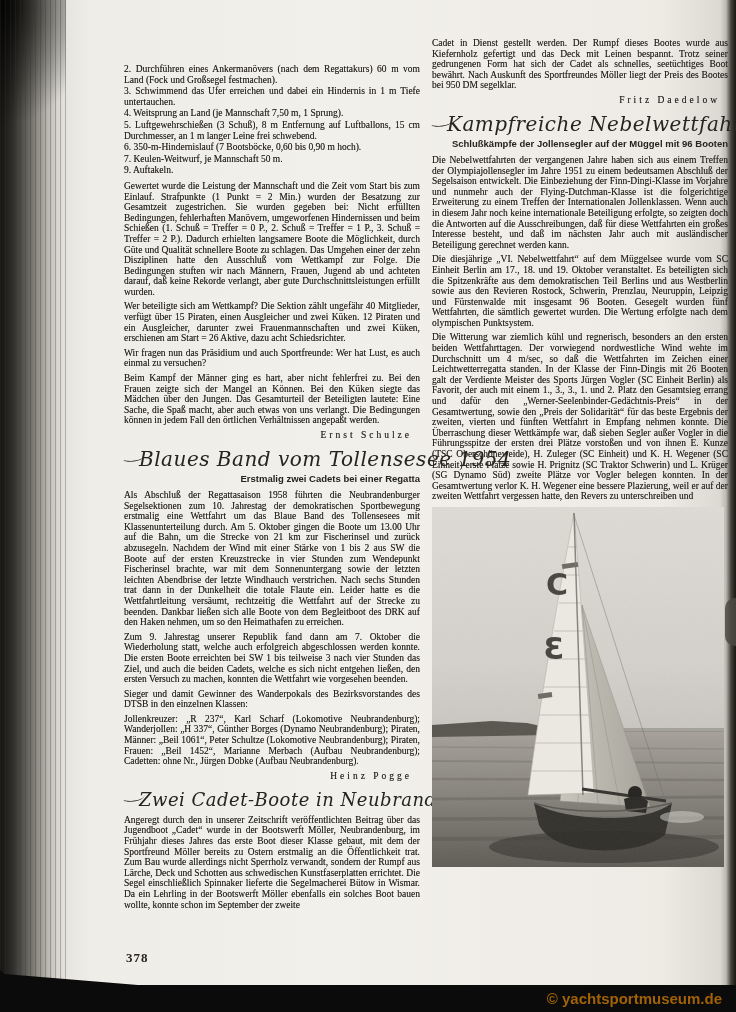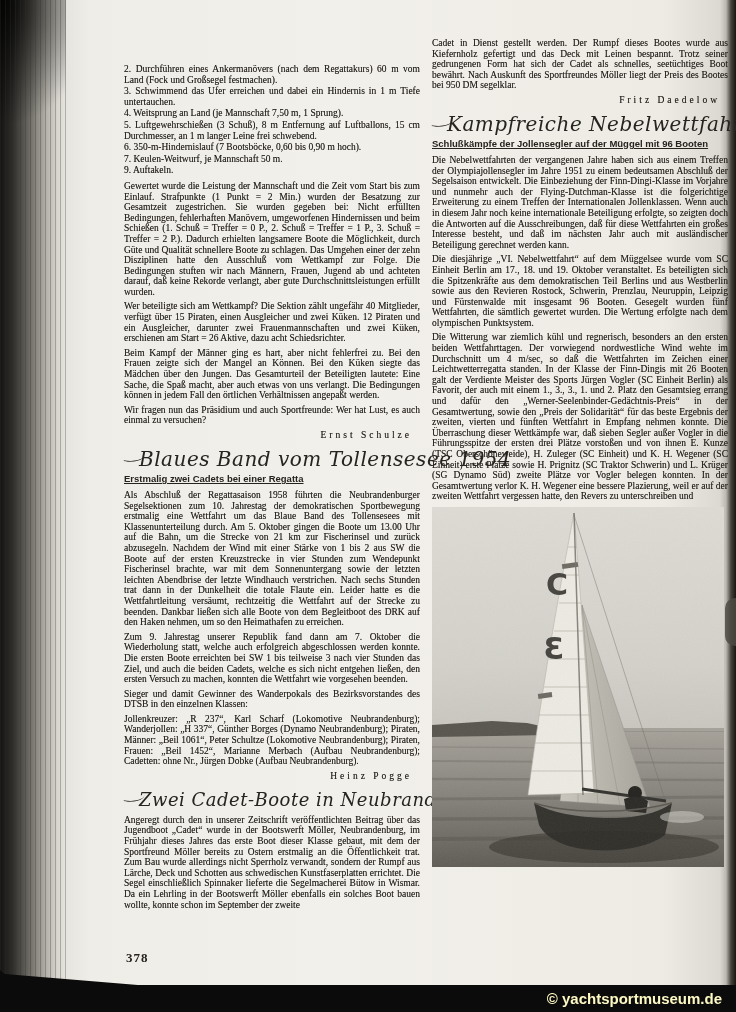--- a/index.html
+++ b/index.html
@@ -45,32 +45,31 @@
     font-size:20px;line-height:24px;text-align:center;color:#262420;
     margin:6px 0 2px;letter-spacing:.5px;white-space:nowrap;
   }
   .headline .swash{
     display:inline-block;width:20px;height:9px;margin-right:-5px;
     border-bottom:1.7px solid #2b2925;border-radius:0 0 100% 0;
     transform:translateY(-3px) rotate(10deg);
   }
   .subhead{
     font-family:"Liberation Sans", sans-serif;font-weight:bold;
-    font-size:9.5px;line-height:11px;text-align:left;color:#26231f;
+    font-size:9.5px;line-height:11px;text-align:right;color:#26231f;
     margin:0 0 6px;
-    text-decoration:underline;
   }
   .photo-frame{width:292px;height:360px;margin-top:5px;}
   .pagenum{
     position:absolute;left:126px;top:950px;font-size:13px;font-weight:bold;
     letter-spacing:1px;color:#26231f;
   }
   .watermark-bar{
     position:absolute;left:0;right:0;bottom:0;height:27px;background:#0b0b0b;
-    color:#fef9c3;font-family:"Liberation Sans", sans-serif;font-weight:bold;
+    color:#a16207;font-family:"Liberation Sans", sans-serif;font-weight:bold;
     font-size:15px;display:flex;align-items:center;justify-content:flex-end;
     padding-right:14px;box-sizing:border-box;
   }
   .bar-wedge{
     position:absolute;left:0;bottom:26px;width:150px;height:16px;background:#0b0b0b;
     clip-path:polygon(0 0,3% 25%,100% 100%,0 100%);
   }
 </style>
 </head>
 <body>
@@ -86,22 +85,22 @@
       <p class="body-text">2. Durchführen eines Ankermanövers (nach dem Regattakurs) 60 m vom Land (Fock und Großsegel festmachen).</p>
       <p class="body-text">3. Schwimmend das Ufer erreichen und dabei ein Hindernis in 1 m Tiefe untertauchen.</p>
       <p class="body-text">4. Weitsprung an Land (je Mannschaft 7,50 m, 1 Sprung).</p>
       <p class="body-text">5. Luftgewehrschießen (3 Schuß), 8 m Entfernung auf Luftballons, 15 cm Durchmesser, an 1 m langer Leine frei schwebend.</p>
       <p class="body-text">6. 350-m-Hindernislauf (7 Bootsböcke, 0,60 bis 0,90 m hoch).</p>
       <p class="body-text">7. Keulen-Weitwurf, je Mannschaft 50 m.</p>
       <p class="body-text">9. Auftakeln.</p>
     </div>
     <p class="body-text">Gewertet wurde die Leistung der Mannschaft und die Zeit vom Start bis zum Einlauf. Strafpunkte (1 Punkt = 2 Min.) wurden der Besatzung zur Gesamtzeit zugestrichen. Sie wurden gegeben bei: Nicht erfüllten Bedingungen, fehlerhaften Manövern, umgeworfenen Hindernissen und beim Schießen (1. Schuß = Treffer = 0 P., 2. Schuß = Treffer = 1 P., 3. Schuß = Treffer = 2 P.). Dadurch erhielten langsamere Boote die Möglichkeit, durch Güte und Qualität schnellere Boote zu schlagen. Das Umgehen einer der zehn Disziplinen hatte den Ausschluß vom Wettkampf zur Folge. Die Bedingungen stuften wir nach Männern, Frauen, Jugend ab und achteten darauf, daß keine Rekorde verlangt, aber gute Durchschnittsleistungen erfüllt wurden.</p>
     <p class="body-text">Wer beteiligte sich am Wettkampf? Die Sektion zählt ungefähr 40 Mitglieder, verfügt über 15 Piraten, einen Ausgleicher und zwei Küken. 12 Piraten und ein Ausgleicher, darunter zwei Frauenmannschaften und zwei Küken, erschienen am Start = 26 Aktive, dazu acht Schiedsrichter.</p>
+    <p class="body-text">Wir fragen nun das Präsidium und auch Sportfreunde: Wer hat Lust, es auch einmal zu versuchen?</p>
     <p class="body-text">Beim Kampf der Männer ging es hart, aber nicht fehlerfrei zu. Bei den Frauen zeigte sich der Mangel an Können. Bei den Küken siegte das Mädchen über den Jungen. Das Gesamturteil der Beteiligten lautete: Eine Sache, die Spaß macht, aber auch etwas von uns verlangt. Die Bedingungen können in jedem Fall den örtlichen Verhältnissen angepaßt werden.</p>
-    <p class="body-text">Wir fragen nun das Präsidium und auch Sportfreunde: Wer hat Lust, es auch einmal zu versuchen?</p>
     <div class="signature">Ernst Schulze</div>
 
     <div class="headline"><span class="swash"></span><span>Blaues Band vom Tollensesee 1954</span></div>
     <div class="subhead">Erstmalig zwei Cadets bei einer Regatta</div>
     <p class="body-text">Als Abschluß der Regattasaison 1958 führten die Neubrandenburger Segelsektionen zum 10. Jahrestag der demokratischen Sportbewegung erstmalig eine Wettfahrt um das Blaue Band des Tollensesees mit Klassenunterteilung durch. Am 5. Oktober gingen die Boote um 13.00 Uhr auf die Bahn, um die Strecke von 21 km zur Fischerinsel und zurück abzusegeln. Nachdem der Wind mit einer Stärke von 1 bis 2 aus SW die Boote auf der ersten Kreuzstrecke in vier Stunden zum Wendepunkt Fischerinsel brachte, war mit dem Sonnenuntergang sowie der letzten leichten Abendbrise der letzte Windhauch verstrichen. Nach sechs Stunden trat dann in der Dunkelheit die totale Flaute ein. Leider hatte es die Wettfahrtleitung versäumt, rechtzeitig die Wettfahrt auf der Strecke zu beenden. Dankbar ließen sich alle Boote von dem Begleitboot des DRK auf den Haken nehmen, um so den Heimathafen zu erreichen.</p>
     <p class="body-text">Zum 9. Jahrestag unserer Republik fand dann am 7. Oktober die Wiederholung statt, welche auch erfolgreich abgeschlossen werden konnte. Die ersten Boote erreichten bei SW 1 bis teilweise 3 nach vier Stunden das Ziel, und auch die beiden Cadets, welche es sich nicht entgehen ließen, den ersten Versuch zu machen, konnten die Wettfahrt wie vorgesehen beenden.</p>
     <p class="body-text">Sieger und damit Gewinner des Wanderpokals des Bezirksvorstandes des DTSB in den einzelnen Klassen:</p>
     <p class="body-text">Jollenkreuzer: „R 237“, Karl Scharf (Lokomotive Neubrandenburg); Wanderjollen: „H 337“, Günther Borges (Dynamo Neubrandenburg); Piraten, Männer: „Beil 1061“, Peter Schultze (Lokomotive Neubrandenburg); Piraten, Frauen: „Beil 1452“, Marianne Merbach (Aufbau Neubrandenburg); Cadetten: ohne Nr., Jürgen Dobke (Aufbau Neubrandenburg).</p>
     <div class="signature">Heinz Pogge</div>
 

